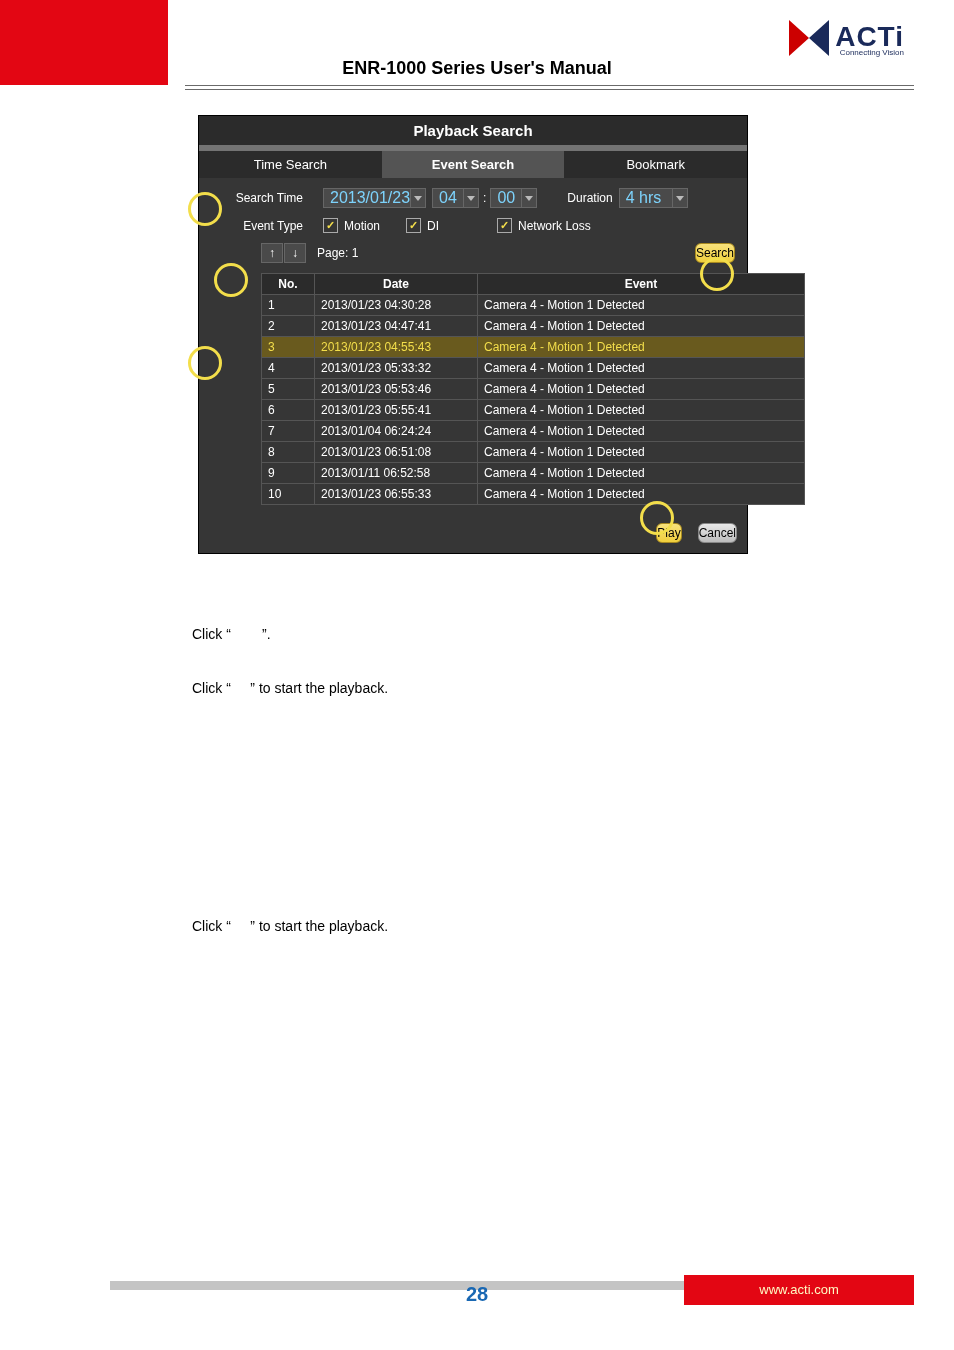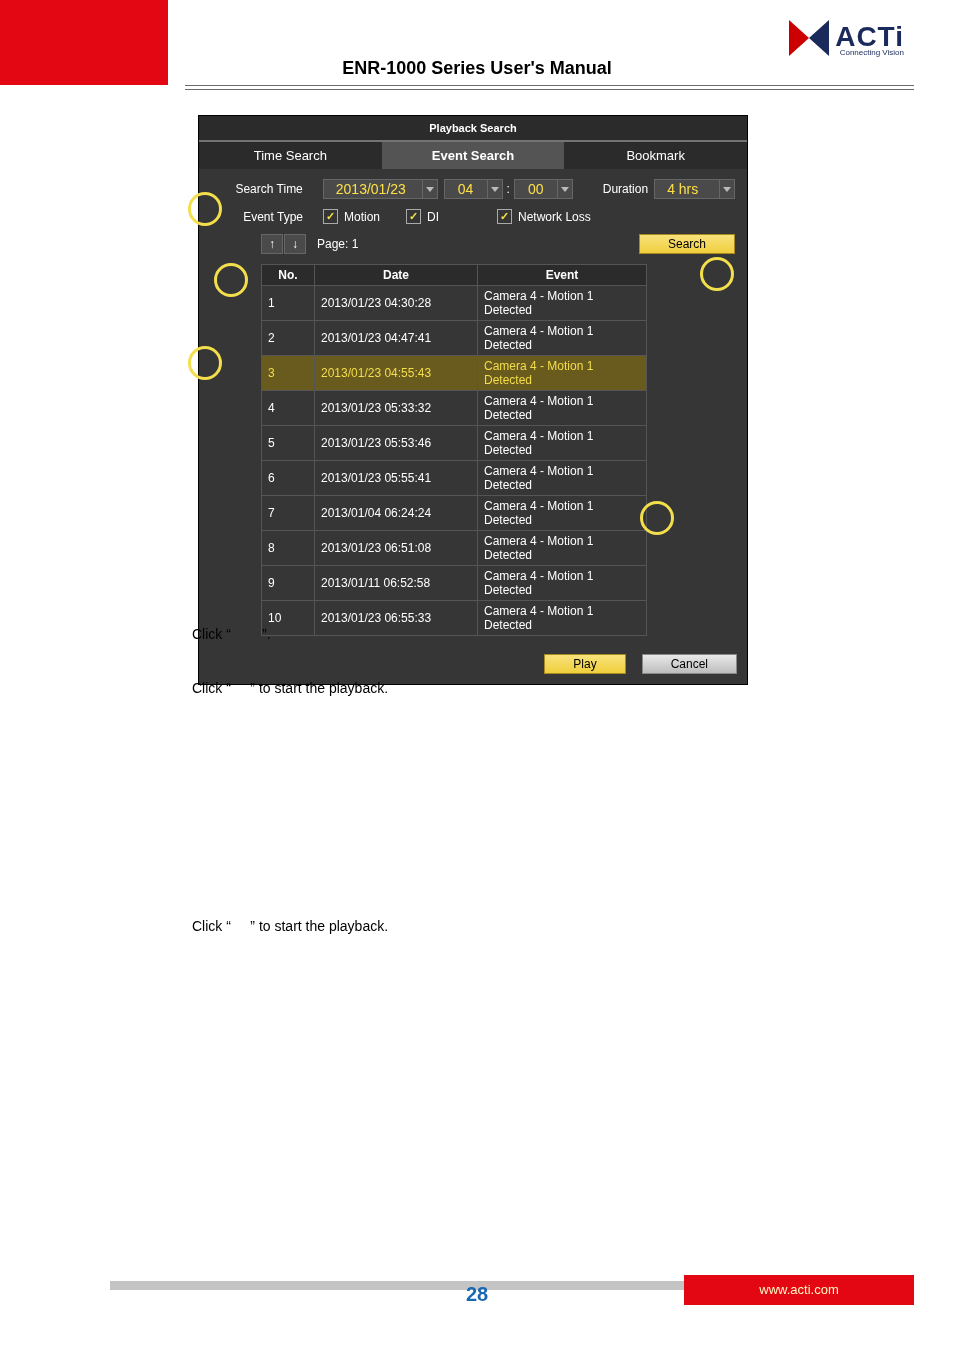--- a/index.html
+++ b/index.html
@@ -8,42 +8,42 @@
 .logo{position:absolute;right:50px;top:20px;display:flex;align-items:center}
 .logo-mark{width:40px;height:40px;position:relative;margin-right:6px}
 .logo-mark::before{content:"";position:absolute;left:0;top:0;border-left:20px solid #c00;border-top:18px solid transparent;border-bottom:18px solid transparent;height:0;width:0}
 .logo-mark::after{content:"";position:absolute;right:0;top:0;border-right:20px solid #1a2a5a;border-top:18px solid transparent;border-bottom:18px solid transparent;height:0;width:0}
 .logo-txt{display:flex;flex-direction:column;line-height:1}
 .logo-acti{font-size:28px;font-weight:900;letter-spacing:1px;color:#1a2a5a}
 .logo-sub{font-size:8px;color:#1a2a5a;text-align:right;margin-top:-2px}
 .doc-title{position:absolute;left:0;right:0;top:58px;text-align:center;font-weight:700;font-size:18px;color:#000}
 .title-rule{position:absolute;left:185px;right:40px;top:85px;height:3px;border-top:1px solid #6a6a6a;border-bottom:1px solid #6a6a6a}
 .shot{position:absolute;left:198px;top:115px;width:548px;background:#363636;color:#fff;border:1px solid #000;font-size:12px}
-.shot-title{text-align:center;font-weight:700;font-size:11px;padding:6px 0;background:#2b2b2b}
+.shot-title{text-align:center;font-weight:700;font-size:15px;padding:6px 0;background:#2b2b2b}
 .tab-row{display:flex}
-.tab{flex:1;text-align:center;padding:6px 0;font-size:13px;background:#2b2b2b;color:#fff;border-top:2px solid #737373}
+.tab{flex:1;text-align:center;padding:6px 0;font-size:13px;background:#2b2b2b;color:#fff;border-top:6px solid #737373}
 .tab.active{background:#545454;color:#fff;font-weight:600}
 .form-area{padding:10px 12px 8px;background:#363636}
 .f-row{display:flex;align-items:center;margin-bottom:10px}
 .f-label{width:92px;text-align:right;margin-right:20px;color:#fff;font-size:12px}
-.field{background:#4a4a4a;border:1px solid #666;color:#fde047;padding:1px 12px;font-size:14px;height:16px;display:inline-flex;align-items:center}
+.field{background:#4a4a4a;border:1px solid #666;color:#7dd3fc;padding:1px 6px;font-size:16px;height:16px;display:inline-flex;align-items:center}
 .dd{width:14px;height:18px;background:#4a4a4a;border:1px solid #666;margin-left:-1px;display:inline-flex;align-items:center;justify-content:center}
 .dd::after{content:"";border-left:4px solid transparent;border-right:4px solid transparent;border-top:5px solid #bbb}
 .colon{margin:0 4px;color:#fff}
 .dur-lbl{margin-left:30px;margin-right:6px;color:#fff}
 .chk{width:13px;height:13px;border:1px solid #aaa;background:#353535;display:inline-flex;align-items:center;justify-content:center;margin-right:6px}
 .chk::after{content:"\2713";color:#f3de4b;font-size:11px;font-weight:bold;line-height:1}
 .chk-group{display:flex;align-items:center;margin-right:40px}
 .page-row{display:flex;align-items:center;margin-top:2px}
 .arrow-btn{width:20px;height:18px;background:#4a4a4a;border:1px solid #666;display:inline-flex;align-items:center;justify-content:center;color:#fff;font-size:12px;margin-right:1px}
 .page-txt{margin-left:10px;color:#fff}
-.btn{background:linear-gradient(#f8e27c,#f0cf3c);border:1px solid #a88a20;color:#000;font-size:12px;padding:2px 28px;border-radius:0}
+.btn{background:linear-gradient(#f8e27c,#f0cf3c);border:1px solid #a88a20;color:#000;font-size:12px;padding:2px 0;border-radius:6px}
 .btn.cancel{background:linear-gradient(#e9e9e9,#bdbdbd);border:1px solid #888}
 .search-btn-wrap{margin-left:auto;display:flex;align-items:center}
-.results{border-collapse:collapse;width:386px;margin:4px 0 0 50px}
+.results{border-collapse:collapse;width:544px;margin:4px 0 0 50px}
 .results th{background:#2b2b2b;font-weight:600;border:1px solid #555;padding:3px 6px;font-size:12px;color:#fff}
 .results td{border:1px solid #555;padding:3px 6px;font-size:12px;color:#fff;background:#363636}
 .results tr.sel td{background:#695a1e;color:#f3de4b}
 .bottom-btns{display:flex;justify-content:flex-end;padding:10px 10px 10px 0;background:#363636;gap:16px}
 .ann{position:absolute;width:28px;height:28px;border:3px solid #f3de4b;border-radius:50%}
 
 .a1{left:188px;top:192px}
 .a2{left:214px;top:263px}
 .a3{left:700px;top:257px}
 .a4{left:188px;top:346px}

